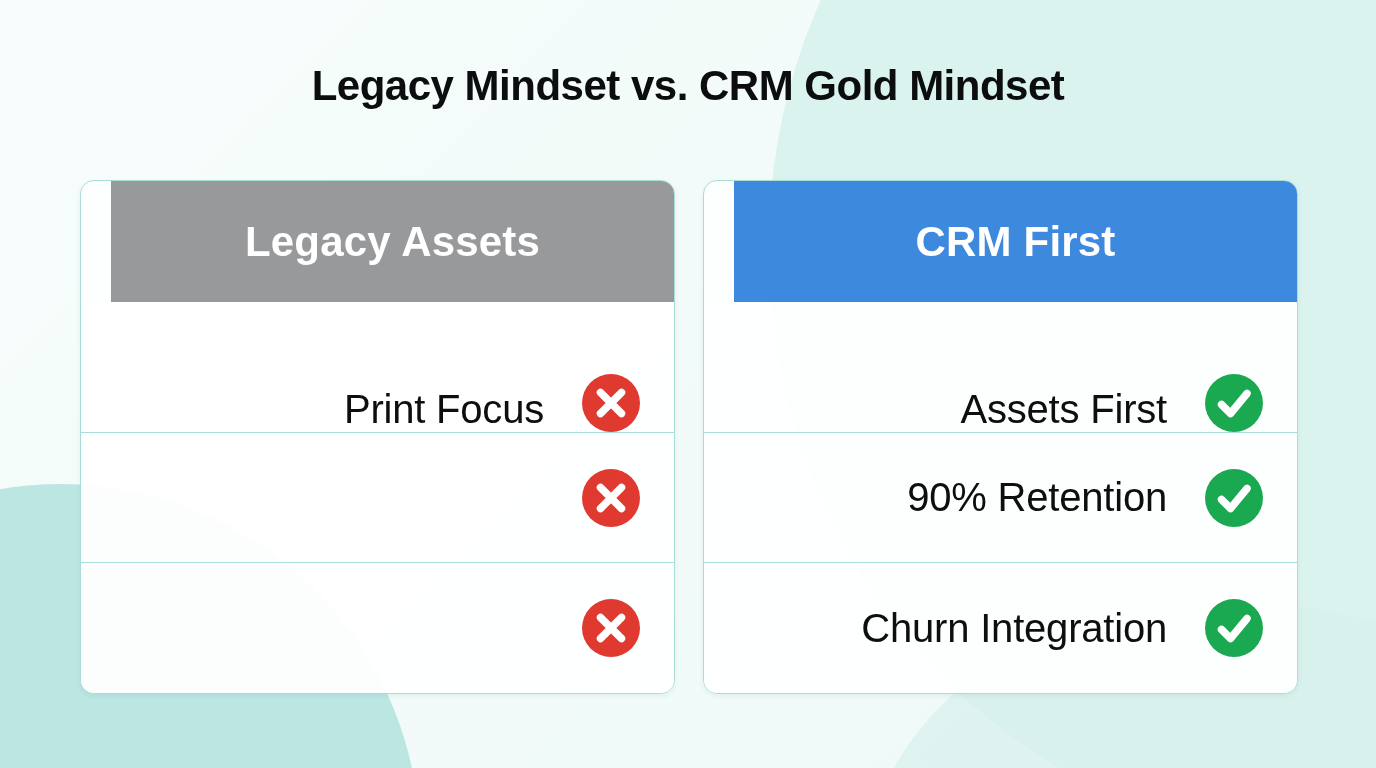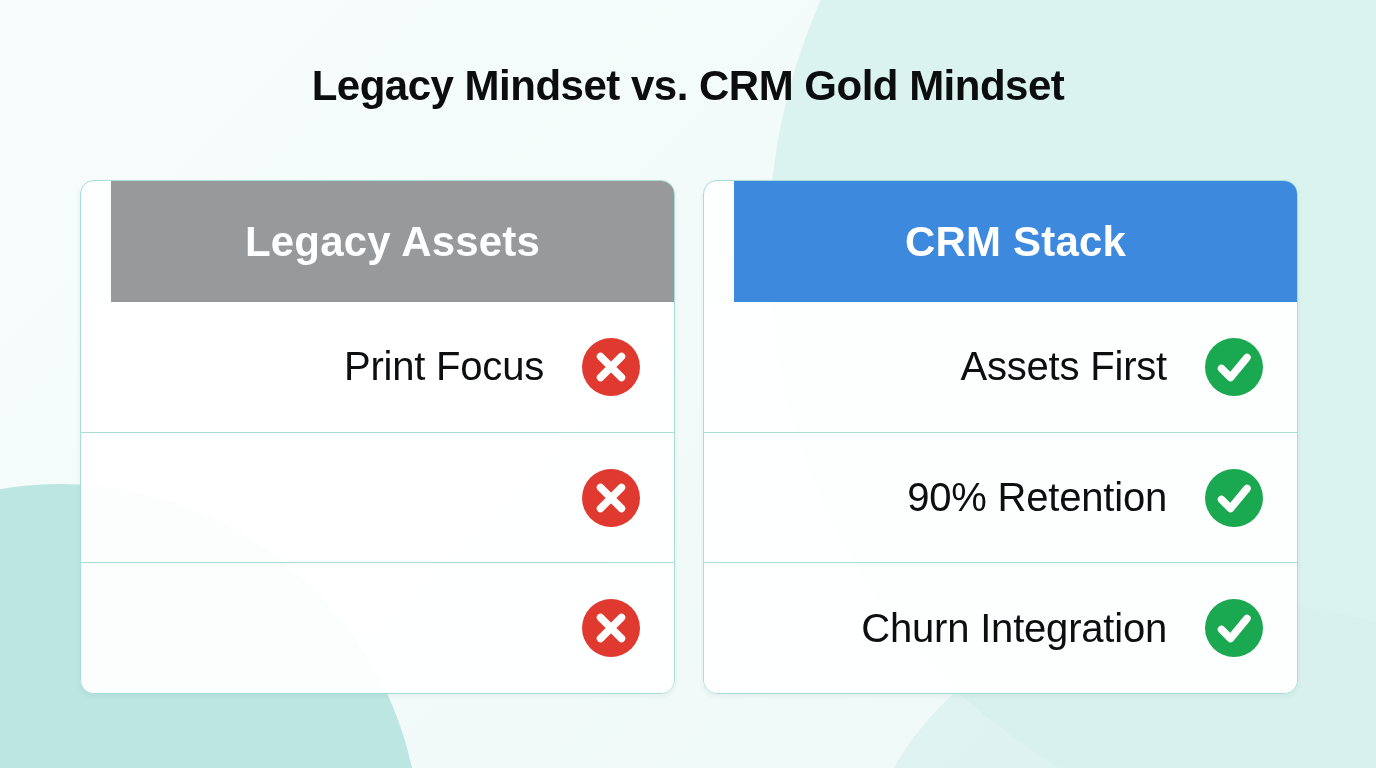--- a/index.html
+++ b/index.html
@@ -131,21 +131,21 @@
     flex: 1 1 0;
     display: flex;
     align-items: center;
     justify-content: flex-end;
     padding-right: 34px;
     gap: 38px;
     border-top: 1.5px solid #a9ded8;
     background: rgba(255,255,255,0.74);
     box-sizing: border-box;
   }
-  .row:first-child { border-top: none; }
+  .row:first-child { border-top: none; align-items: flex-end; }
 
   .row-label {
     font-size: 40px;
     color: #0d0e0f;
     letter-spacing: -0.2px;
     white-space: nowrap;
   }
 
   .status-icon {
     width: 58px;
@@ -204,21 +204,21 @@
               <path d="M18.5 18.5 L39.5 39.5 M39.5 18.5 L18.5 39.5" stroke="#ffffff" stroke-width="7.5" stroke-linecap="round"></path>
             </svg>
           </span>
         </div>
 
       </div>
     </div>
 
     <div class="compare-card">
       <div class="card-header gold">
-        <span>CRM Stack</span>
+        <span>CRM First</span>
       </div>
       <div class="card-body">
 
         <div class="row">
           <span class="row-label">Assets First</span>
           <span class="status-icon check">
             <svg viewBox="0 0 58 58" aria-hidden="true">
               <path d="M16.5 30.5 L25.5 39.5 L42 19.5" fill="none" stroke="#ffffff" stroke-width="7.5" stroke-linecap="round" stroke-linejoin="round"></path>
             </svg>
           </span>

